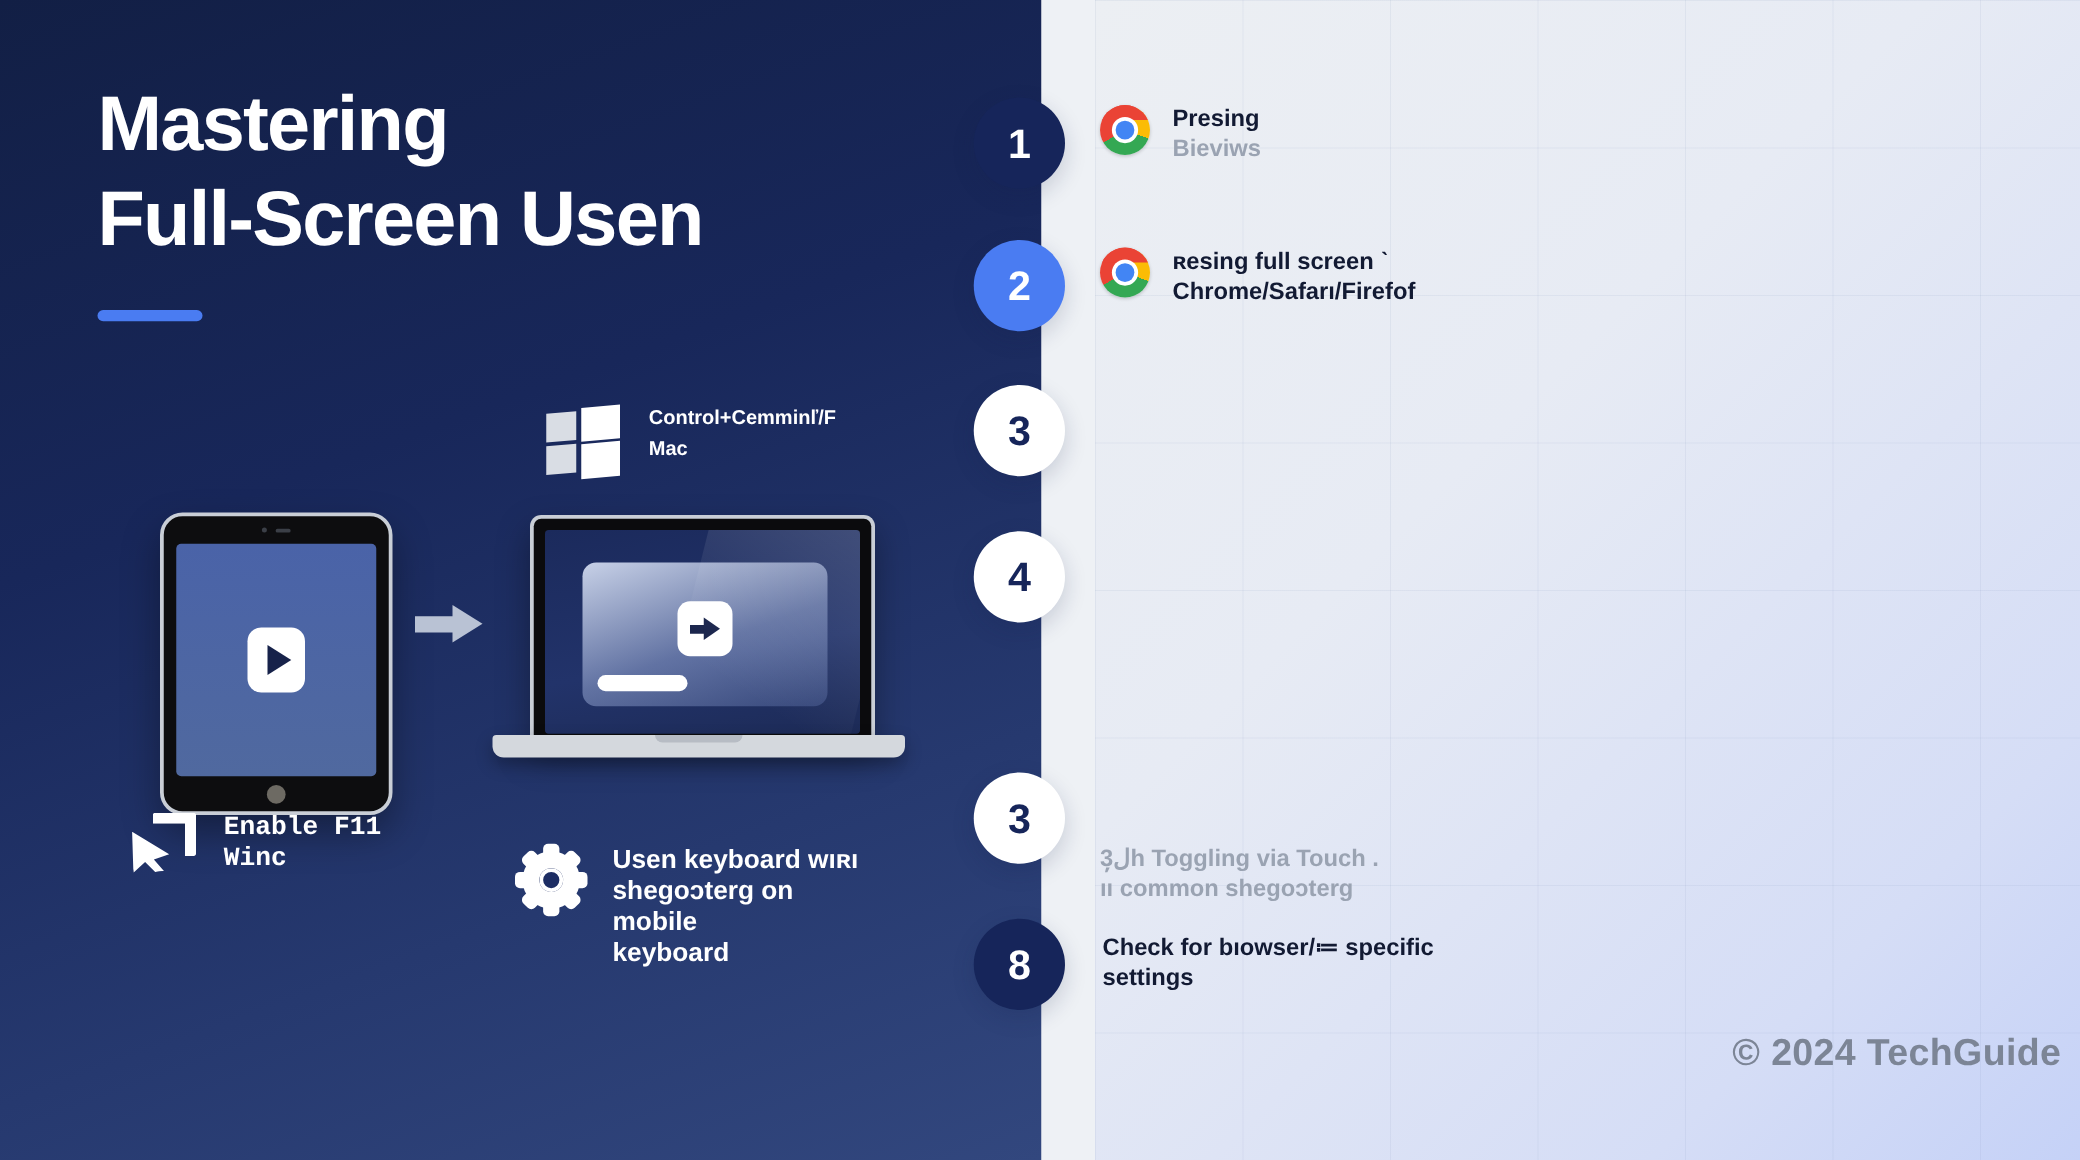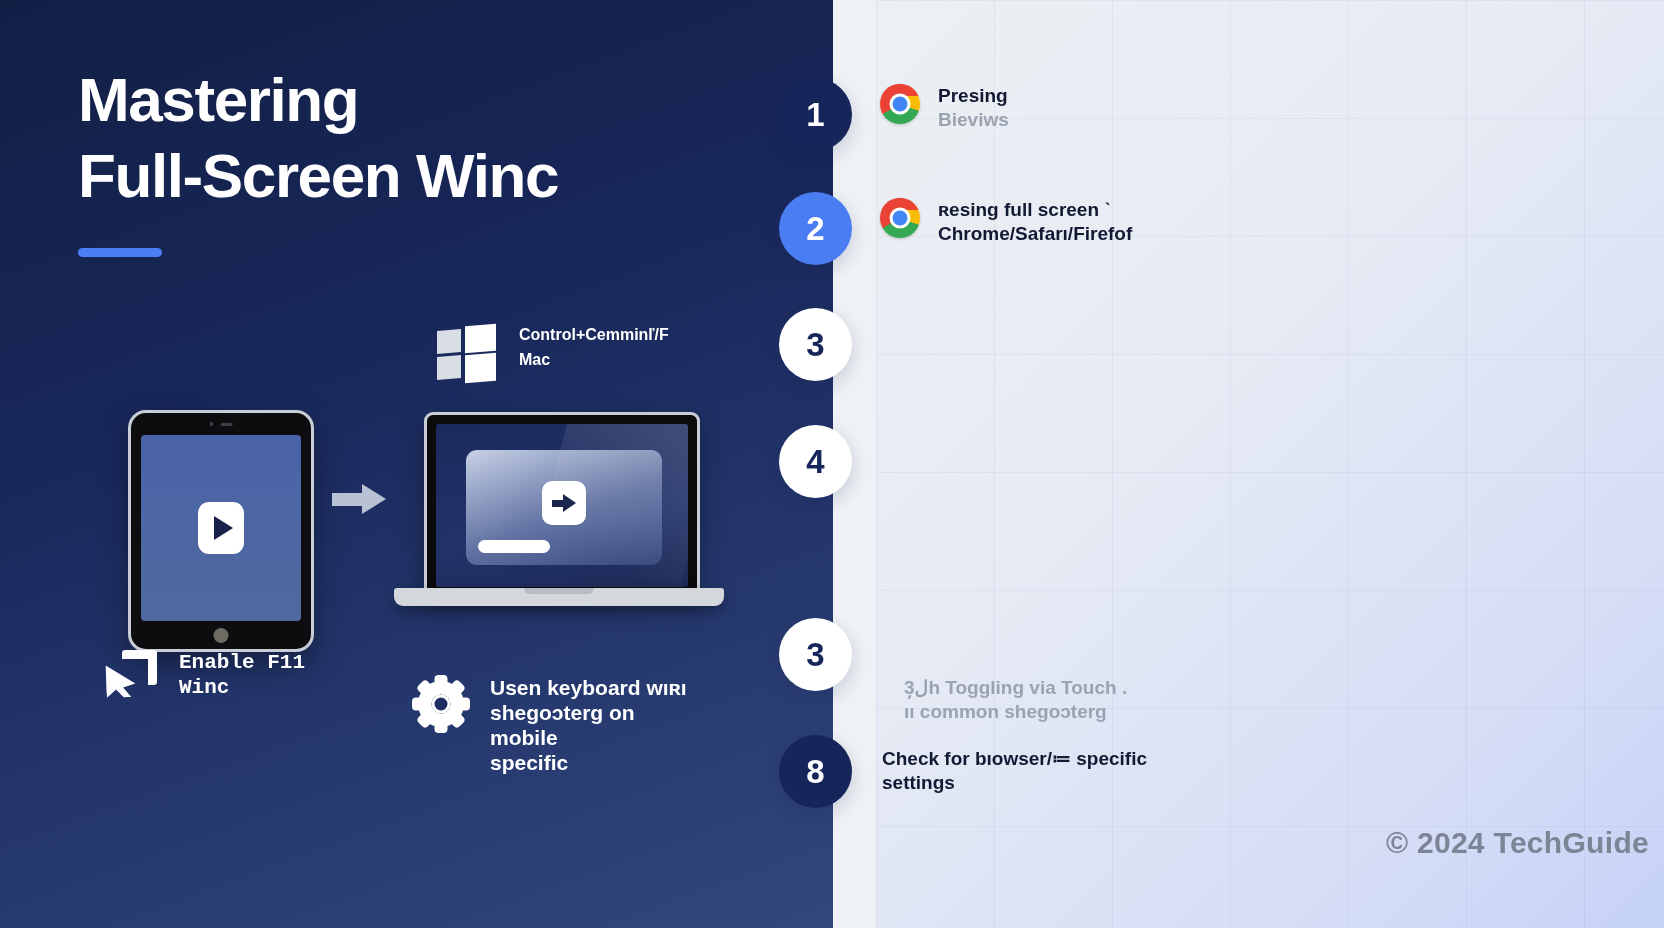--- a/index.html
+++ b/index.html
@@ -154,21 +154,21 @@
 </style>
 </head>
 <body>
 
 <div class="canvas">
 
   <div class="left-panel">
 
     <div class="title-block">
       <h1 class="title-line">Mastering</h1>
-      <h1 class="title-line">Full-Screen Winc</h1>
+      <h1 class="title-line">Full-Screen Usen</h1>
     </div>
     <div class="title-rule"></div>
 
     <div class="win-label">
       <span class="win-icon">
         <i class="q1"></i>
           <i class="q2"></i>
           <i class="q3"></i>
           <i class="q4"></i>
       </span>
@@ -231,21 +231,21 @@
         <span class="t" style="transform:translate(-50%,-50%) rotate(0deg);"></span>
         <span class="t" style="transform:translate(-50%,-50%) rotate(45deg);"></span>
         <span class="t" style="transform:translate(-50%,-50%) rotate(90deg);"></span>
         <span class="t" style="transform:translate(-50%,-50%) rotate(135deg);"></span>
         <span class="g"></span>
         <span class="hole"></span>
       </span>
       <span class="txt">
         <span>Usen keyboard wıʀı</span><br>
         <span>shegoɔterɡ on mobile</span><br>
-        <span>specific</span>
+        <span>keyboard</span>
       </span>
     </div>
   </div>
 
   <div class="right-panel">
     <div class="grid-lines"></div>
 
     <div class="copyright">© 2024 TechGuide</div>
   </div>
 
@@ -282,21 +282,21 @@
   <div class="step" style="left:779px;top:308px;">
     <div class="bubble white">3</div>
   </div>
 
   <div class="step" style="left:779px;top:425px;">
     <div class="bubble white">4</div>
   </div>
 
   <div class="step" style="left:779px;top:618px;">
     <div class="bubble white">3</div>
-    <div class="step-body" style="margin-left:52px;padding-top:58px;">
+    <div class="step-body" style="margin-left:28px;padding-top:58px;">
       <span class="step-txt">
         <span class="muted">3ل̦h Toggling via Touch .</span><br>
         <span class="muted">ıı common shegoɔterɡ</span>
       </span>
     </div>
   </div>
 
   <div class="step" style="left:779px;top:735px;">
     <div class="bubble navy">8</div>
     <div class="step-body" style="margin-left:30px;padding-top:12px;">

